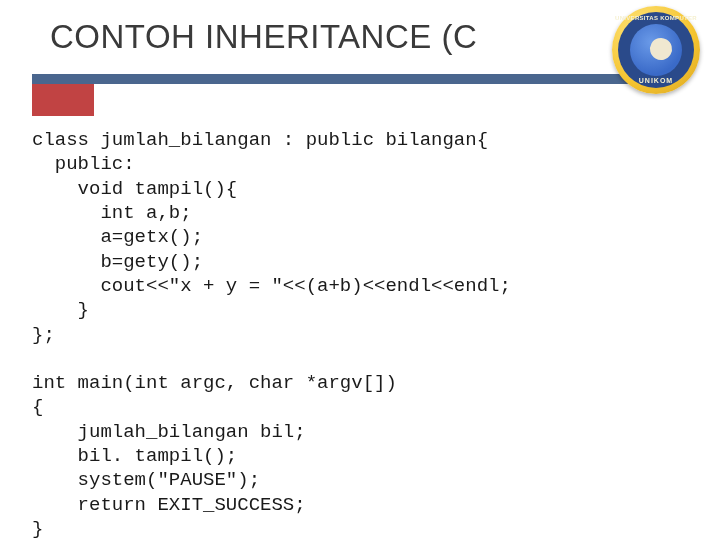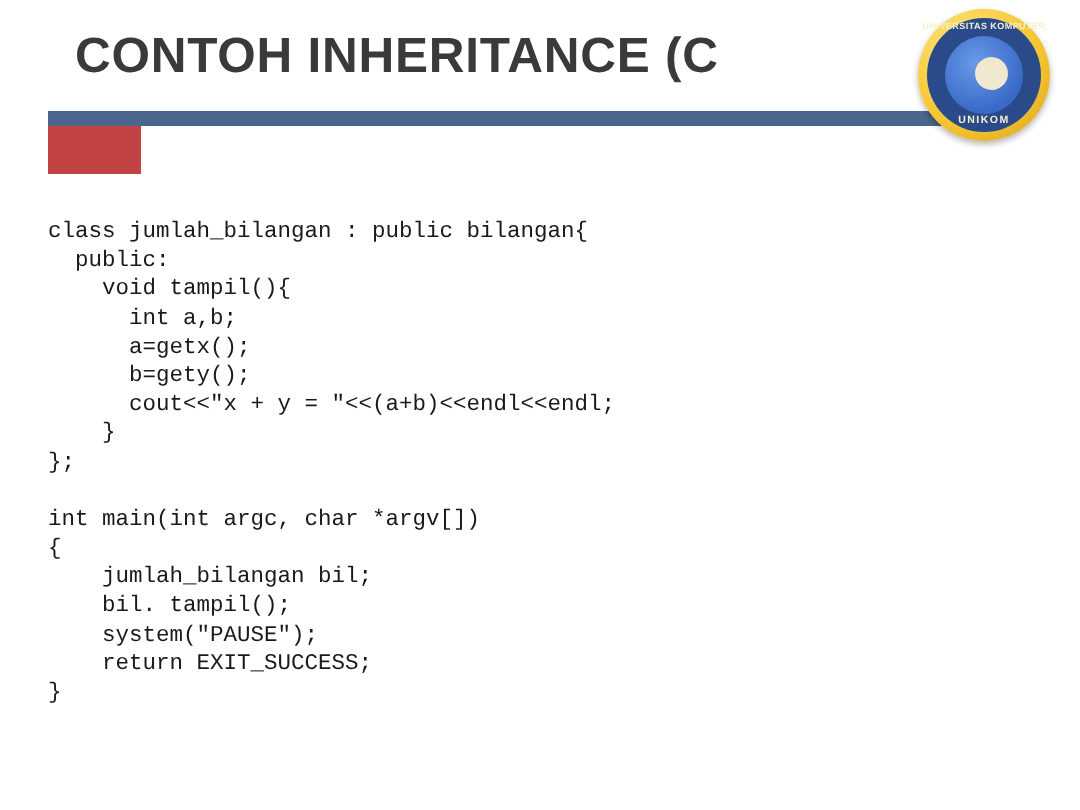--- a/index.html
+++ b/index.html
@@ -10,21 +10,21 @@
     background: #ffffff;
     font-family: Arial, sans-serif;
     position: relative;
     overflow: hidden;
   }
   .title {
     position: absolute;
     top: 18px;
     left: 50px;
     font-size: 33px;
-    font-weight: bold;
+    font-weight: normal;
     color: #3a3a3a;
     letter-spacing: 0.5px;
   }
   .accent-bar {
     position: absolute;
     top: 74px;
     left: 32px;
     width: 648px;
     height: 10px;
     background: #4a668e;
@@ -101,25 +101,24 @@
     font-size: 7px;
     color: #f5f0d0;
     font-weight: bold;
     letter-spacing: 1px;
   }
   .code-block {
     position: absolute;
     top: 128px;
     left: 32px;
     font-family: "Courier New", Courier, monospace;
-    font-size: 15px;
+    font-size: 19px;
     line-height: 1.28;
     color: #1a1a1a;
     white-space: pre;
-    margin-top: 17px;
   }
 </style>
 </head>
 <body>
 
 <div class="title">CONTOH INHERITANCE (C</div>
 
 <div class="accent-bar"></div>
 <div class="accent-square"></div>
 

